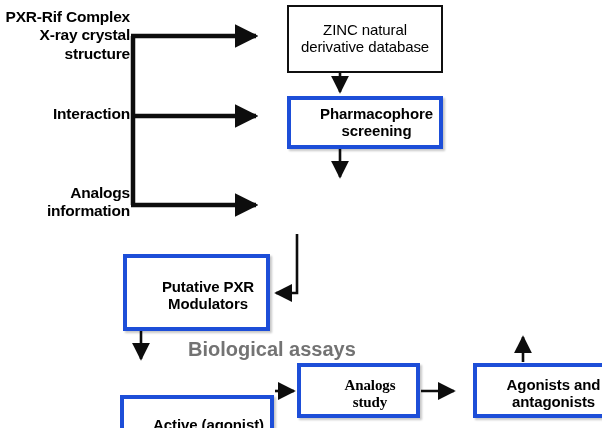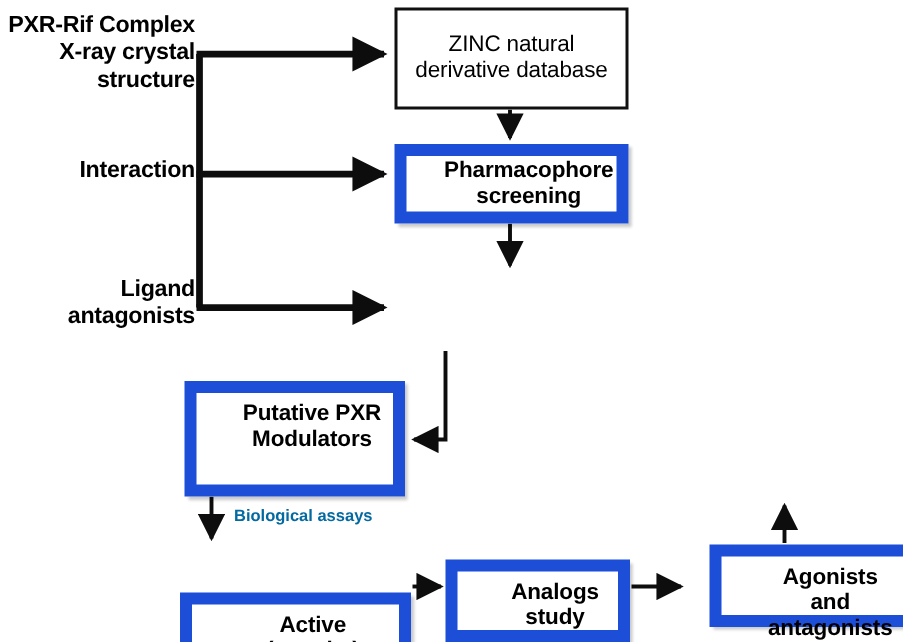--- a/index.html
+++ b/index.html
@@ -26,55 +26,56 @@
     position: absolute;
     box-sizing: border-box;
     background: #ffffff;
     display: flex;
     justify-content: center;
     color: #000000;
     line-height: 1.12;
     text-align: center;
   }
   .node.thick {
-    border: 8px solid #1d4ed8;
+    border: 4px solid #1d4ed8;
     box-shadow: 2px 2px 2px rgba(0,0,0,0.22);
     padding-left: 23px;
   }
   .node.thin {
     border: 2px solid #101010;
   }
   .node .txt {
     font-size: 15px;
     font-weight: bold;
     letter-spacing: -0.1px;
     padding: 0 4px;
   }
   .node.regular .txt {
     font-weight: normal;
   }
-  .node.align-top { align-items: flex-start; }
+  .node.align-top { align-items: center; }
   .node.align-top .txt { padding-top: 6px; }
-  .node.align-mid { align-items: center; }
+  .node.align-mid { align-items: center; margin-left: 24px; }
 
   .side-label {
     position: absolute;
     color: #000000;
     font-size: 15.5px;
     font-weight: bold;
     line-height: 1.18;
     text-align: right;
     letter-spacing: -0.2px;
   }
   .edge-label {
     position: absolute;
-    color: #0369a1;
-    font-size: 11px;
+    color: #737373;
+    font-size: 20px;
     font-weight: bold;
     white-space: nowrap;
+    margin-left: 32px;
   }
 </style>
 </head>
 <body>
 
 <div id="canvas">
 
   <svg id="edges" viewBox="0 0 602 428" width="602" height="428" xmlns="http://www.w3.org/2000/svg">
     <defs>
       <marker id="ah-thick" viewBox="0 0 10 10" refX="9" refY="5" markerWidth="5.2" markerHeight="5.2" orient="auto-start-reverse">
@@ -125,40 +126,40 @@
 
     <g>
       <path d="M 523 362 L 523 337" stroke="#0d0d0d" stroke-width="2.6" fill="none" marker-end="url(#ah-thin)"></path>
     </g>
   </svg>
 
   <div class="side-label" style="left:0px; top:8px; width:130px;">PXR-Rif Complex X-ray crystal structure</div>
 
   <div class="side-label" style="left:0px; top:105px; width:130px;text-align:right;">Interaction</div>
 
-  <div class="side-label" style="left:0px; top:184px; width:130px;">Ligand antagonists</div>
+  <div class="side-label" style="left:0px; top:184px; width:130px;">Analogs information</div>
 
   <div class="node thin regular align-mid" style="left:263px; top:5px; width:156px; height:68px;">
     <span class="txt">ZINC natural derivative database</span>
   </div>
 
   <div class="node thick align-mid" style="left:263px; top:96px; width:156px; height:53px;">
     <span class="txt">Pharmacophore screening</span>
   </div>
 
 
   <div class="node thick align-top" style="left:123px; top:254px; width:147px; height:77px;">
     <span class="txt">Putative PXR Modulators</span>
   </div>
 
   <div class="node thick align-top" style="left:120px; top:363px; width:154px; height:55px;margin-top:32px;">
     <span class="txt">Active (agonist)</span>
   </div>
 
-  <div class="node thick align-top" style="left:297px; top:373px; width:123px; height:55px;">
+  <div class="node thick align-top" style="left:297px; top:363px; width:123px; height:55px;font-family:Liberation Serif, serif;">
     <span class="txt">Analogs study</span>
   </div>
 
   <div class="node thick align-top" style="left:457px; top:363px; width:138px; height:55px;margin-left:16px;">
     <span class="txt">Agonists and antagonists</span>
   </div>
 
 
   <div class="edge-label" style="left:156px; top:338px;">Biological assays</div>
 

